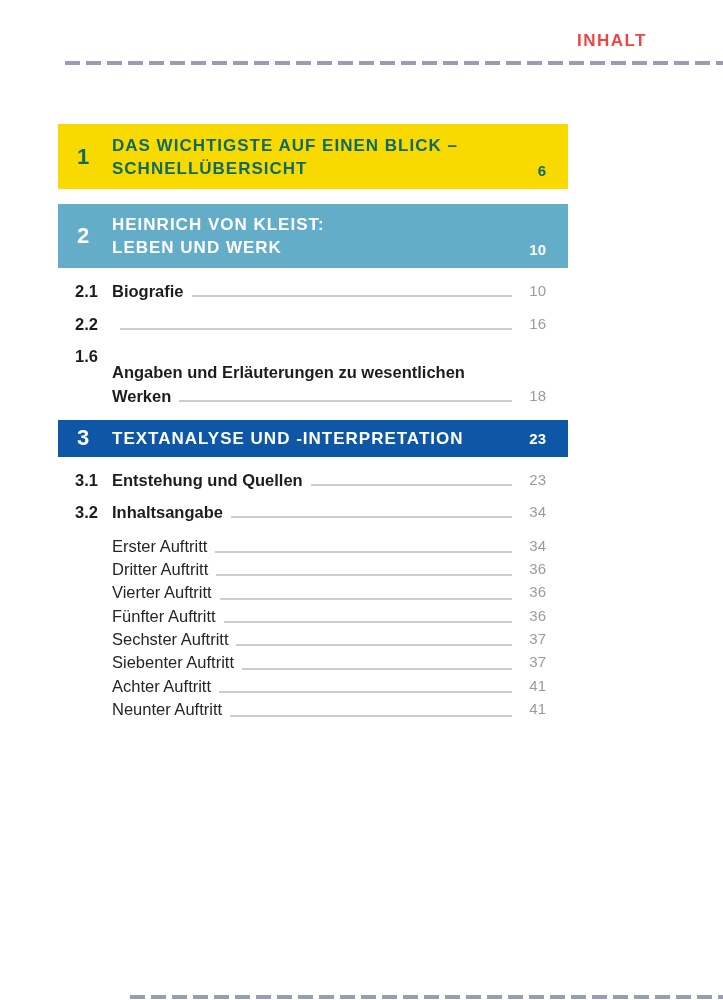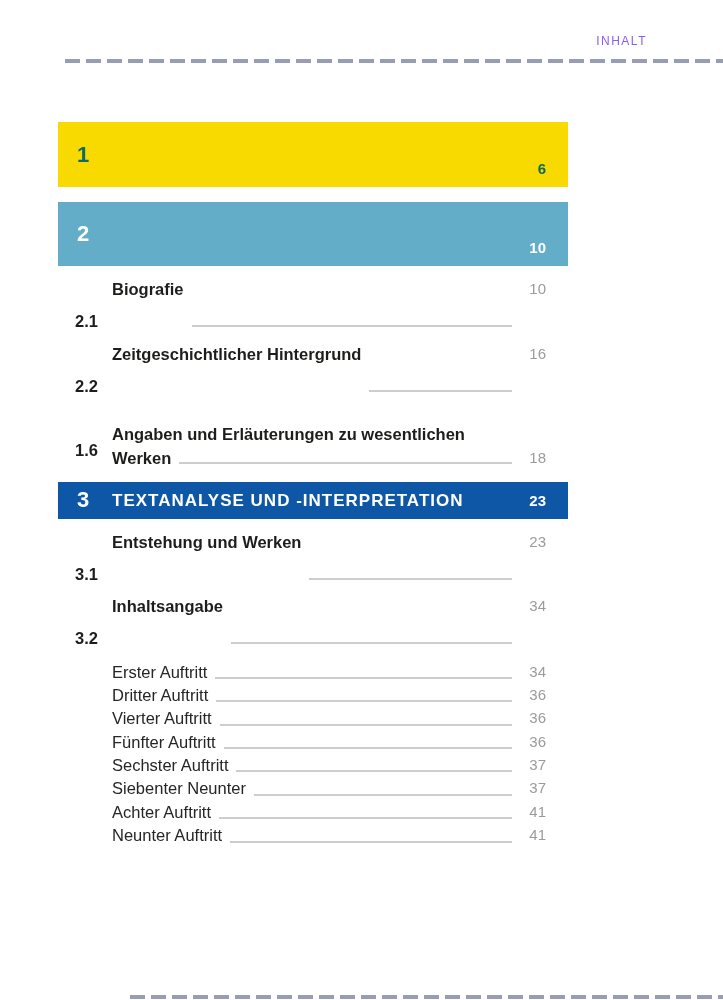--- a/index.html
+++ b/index.html
@@ -14,23 +14,23 @@
     overflow: hidden;
   }
 
   
   .header-row {
     padding-top: 31px;
     padding-right: 76px;
     text-align: right;
   }
   .header-title {
-    color: #8b5cf6;
-    font-size: 12px;
-    font-weight: normal;
+    color: #ef4444;
+    font-size: 17px;
+    font-weight: bold;
     letter-spacing: 1.5px;
   }
   .dashed-rule {
     height: 4px;
     margin-left: 65px;
     background: repeating-linear-gradient(
       to right,
       #979db3 0px, #979db3 15px,
       transparent 15px, transparent 21px
     );
@@ -101,21 +101,21 @@
   .entries { margin-top: 14px; }
   .row {
     display: flex;
     margin-left: 17px;
     width: 471px;
     font-size: 16.5px;
     line-height: 18px;
     color: #1d1d1b;
   }
   .entry-row { font-weight: bold; margin-bottom: 14.5px; }
-  .row .num { width: 37px; flex: 0 0 auto; margin-top: 32px; }
+  .row .num { width: 37px; flex: 0 0 auto; }
   .row .label { white-space: nowrap; flex: 0 0 auto; text-align: right; }
   .leader {
     flex: 1 1 auto;
     align-self: stretch;
     border-bottom: 2px solid #cdcdcd;
     margin: 0 10px 3px 8px;
     min-width: 12px;
   }
   .row .pg {
     flex: 0 0 auto;
@@ -151,38 +151,45 @@
 
   <div class="header-row">
     <span class="header-title">INHALT</span>
   </div>
   <div class="dashed-rule top"></div>
 
   <div class="content">
 
     <div class="secbox box1">
       <span class="secnum">1</span>
+      <div class="sectitle">
+        <div>DAS WICHTIGSTE AUF EINEN BLICK –</div>
+        <div>SCHNELLÜBERSICHT</div>
+      </div>
       <span class="boxpage">6</span>
     </div>
 
     <div class="secbox box2">
       <span class="secnum">2</span>
+      <div class="sectitle">
+        <div>HEINRICH VON KLEIST:</div>
+        <div>LEBEN UND WERK</div>
+      </div>
       <span class="boxpage">10</span>
     </div>
 
     <div class="entries">
       <div class="row entry-row">
         <span class="num">2.1</span>
         <span class="label">Biografie</span>
         <span class="leader"></span>
         <span class="pg">10</span>
       </div>
       <div class="row entry-row">
         <span class="num">2.2</span>
-        <span class="label">Zeitgeschichtlicher Hintergrund</span>
         <span class="leader"></span>
         <span class="pg">16</span>
       </div>
       <div class="row entry-row entry-two">
         <span class="num">1.6</span>
         <div class="wrap">
           <div class="l1">Angaben und Erläuterungen zu wesentlichen</div>
           <div class="l2">
             <span class="label">Werken</span>
             <span class="leader"></span>
@@ -196,21 +203,21 @@
       <span class="secnum">3</span>
       <div class="sectitle">
         <div>TEXTANALYSE UND -INTERPRETATION</div>
       </div>
       <span class="boxpage">23</span>
     </div>
 
     <div class="entries">
       <div class="row entry-row">
         <span class="num">3.1</span>
-        <span class="label">Entstehung und Werken</span>
+        <span class="label">Entstehung und Quellen</span>
         <span class="leader"></span>
         <span class="pg">23</span>
       </div>
       <div class="row entry-row">
         <span class="num">3.2</span>
         <span class="label">Inhaltsangabe</span>
         <span class="leader"></span>
         <span class="pg">34</span>
       </div>
     </div>
@@ -235,21 +242,21 @@
         <span class="label">Fünfter Auftritt</span>
         <span class="leader"></span>
         <span class="pg">36</span>
       </div>
       <div class="row scene-row">
         <span class="label">Sechster Auftritt</span>
         <span class="leader"></span>
         <span class="pg">37</span>
       </div>
       <div class="row scene-row">
-        <span class="label">Siebenter Neunter</span>
+        <span class="label">Siebenter Auftritt</span>
         <span class="leader"></span>
         <span class="pg">37</span>
       </div>
       <div class="row scene-row">
         <span class="label">Achter Auftritt</span>
         <span class="leader"></span>
         <span class="pg">41</span>
       </div>
       <div class="row scene-row">
         <span class="label">Neunter Auftritt</span>

